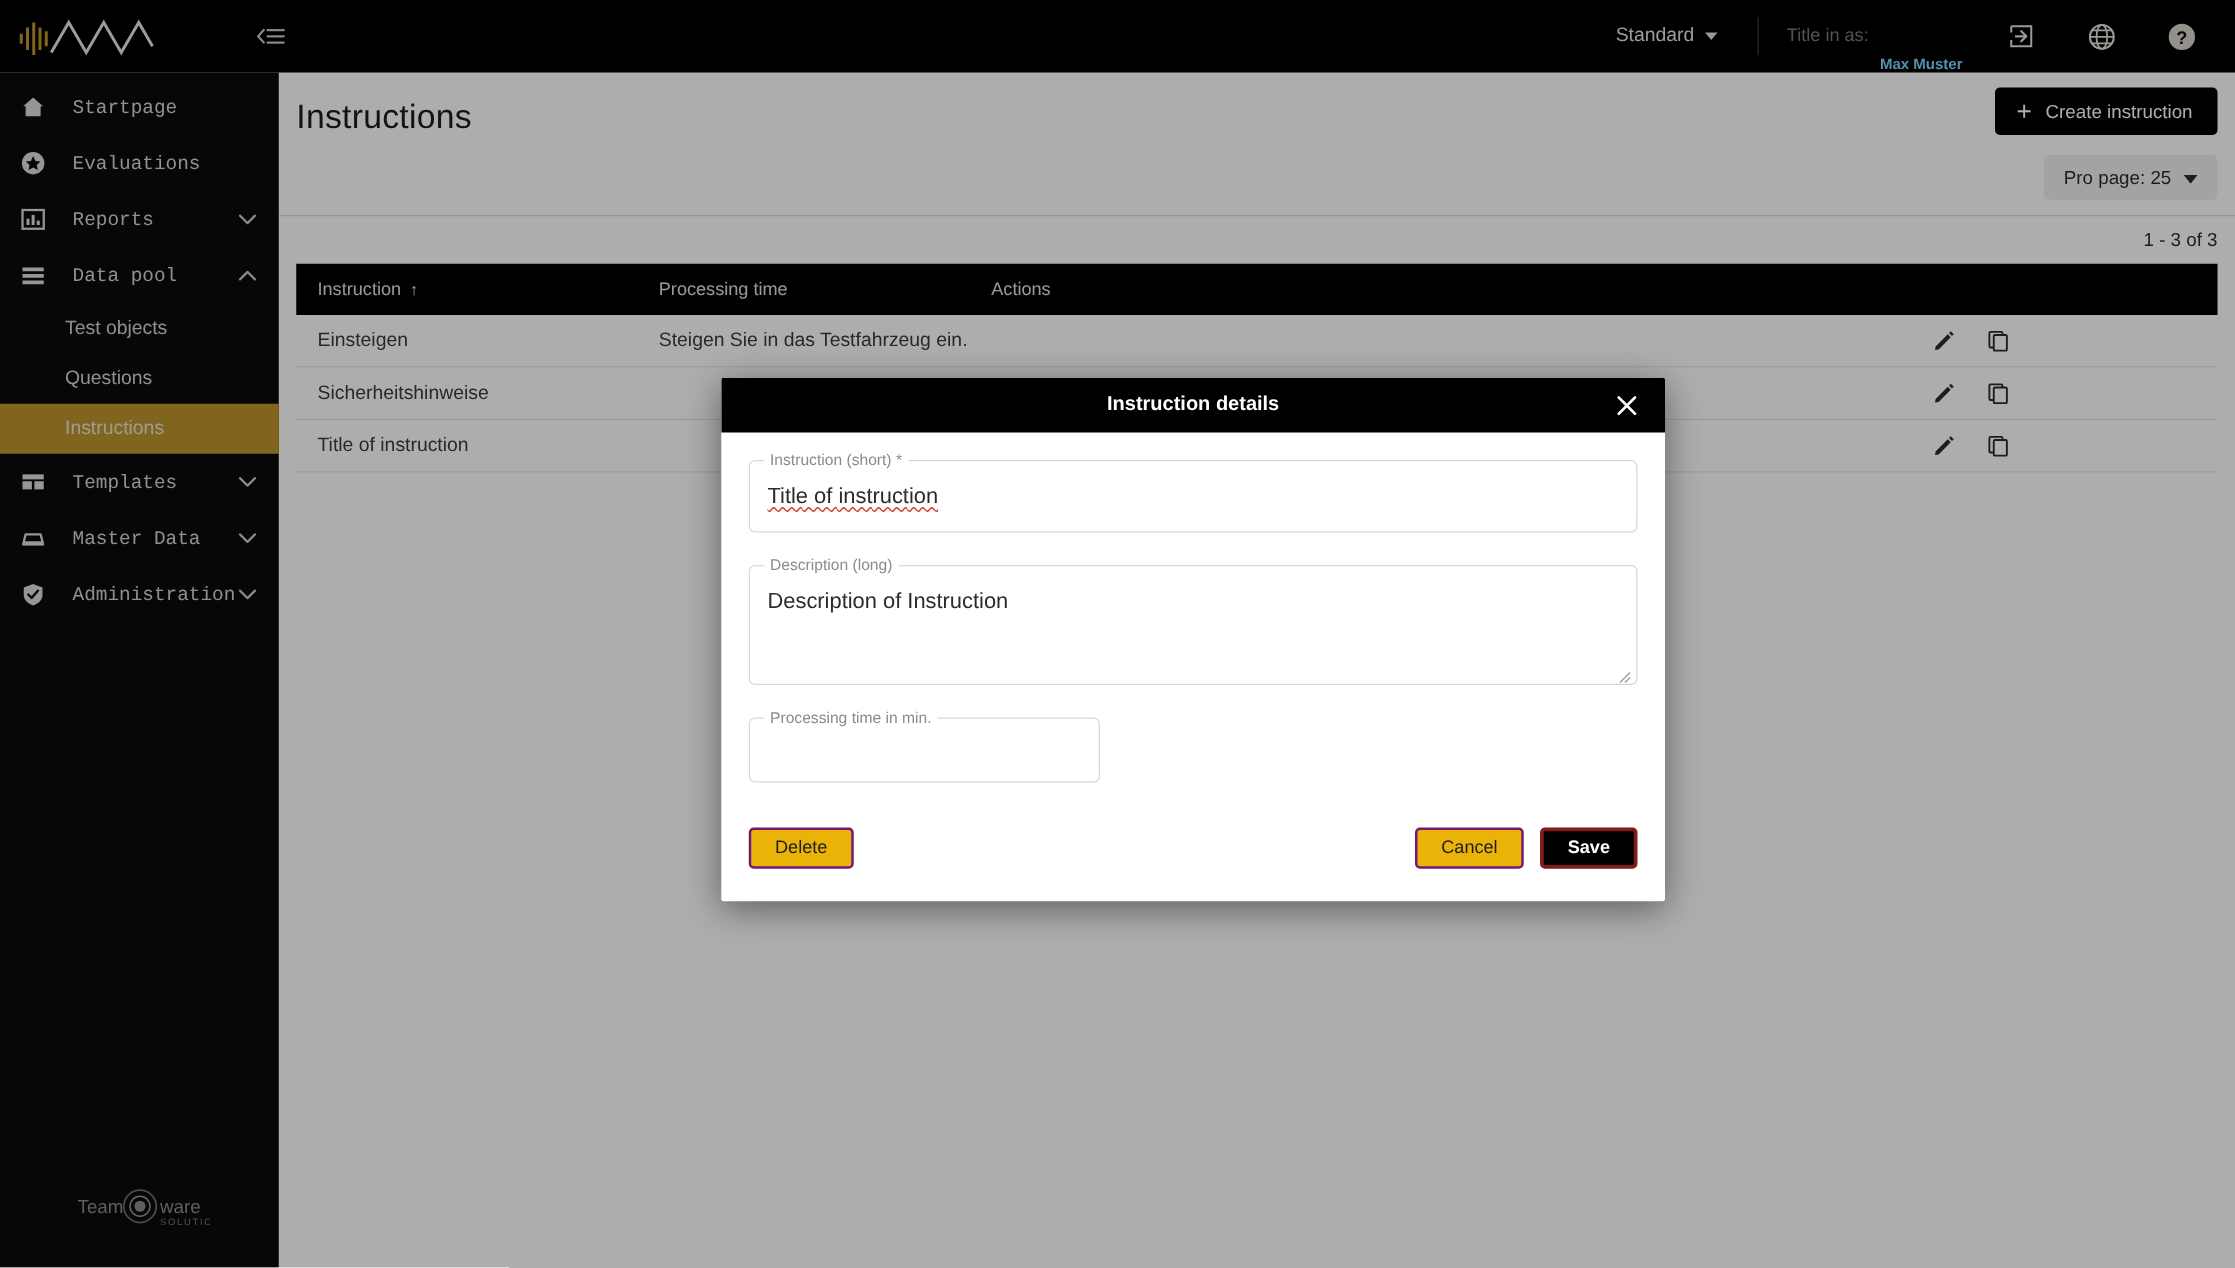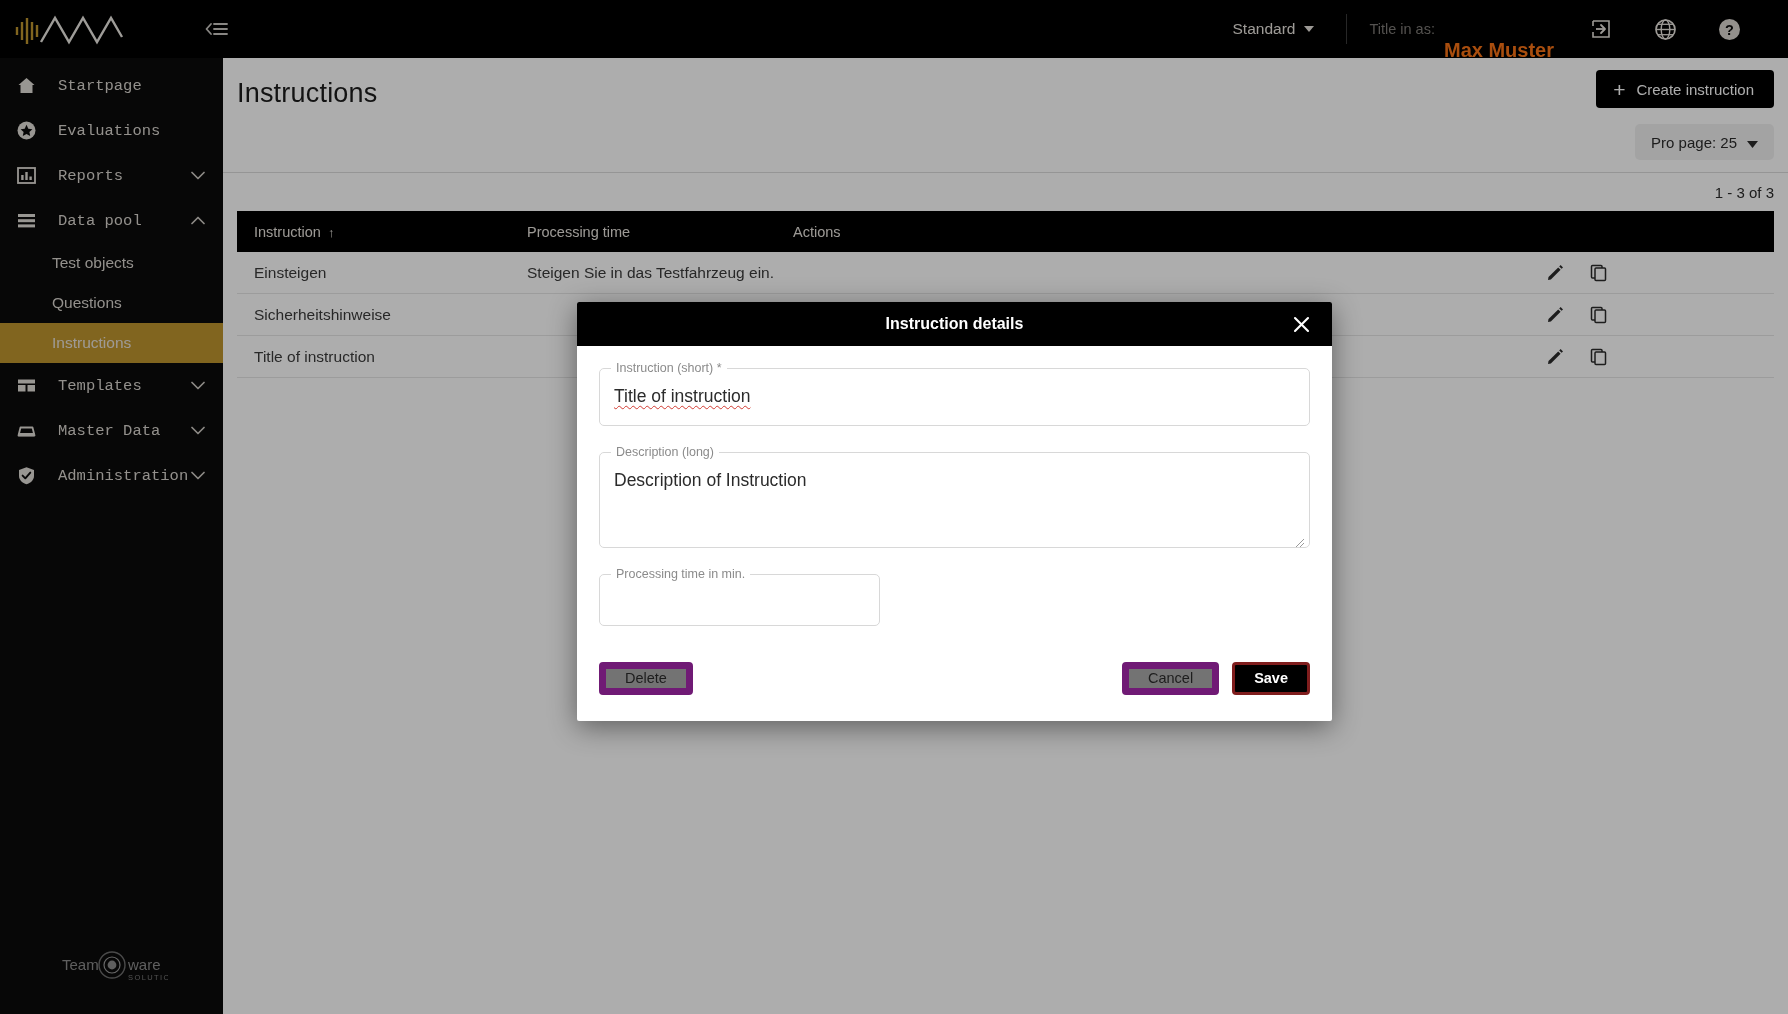--- a/index.html
+++ b/index.html
@@ -31,42 +31,42 @@
   .hamburger {
     margin-left: 70px;
     width: 26px; height: 26px;
     display: flex; align-items: center; justify-content: center;
     cursor: pointer;
   }
   .topbar-right {
     margin-left: auto;
     display: flex; align-items: center;
     height: 58px;
-    padding-right: 42px;
+    padding-right: 26px;
     text-align: center;
   }
   .profile-select {
     display: flex; align-items: center; gap: 9px;
     color: #e8e4de; font-size: 15.5px;
     cursor: pointer;
     padding: 0 10px;
   }
   .caret-down {
     width: 0; height: 0;
     border-left: 5.5px solid transparent;
     border-right: 5.5px solid transparent;
     border-top: 6.5px solid #e8e4de;
   }
   .divider-v {
     width: 1px; height: 30px;
     background: #3a3a3a;
     margin: 0 22px;
   }
   .logged-label { color: #7d7a76; font-size: 14.5px; }
-  .logged-name { color: #f97316; font-size: 20px; font-weight: bold; margin-left: 9px; margin-top: 43px; }
+  .logged-name { color: #7dd3fc; font-size: 12px; font-weight: bold; margin-left: 9px; margin-top: 43px; }
   .icon-btn {
     width: 34px; height: 34px;
     margin-left: 30px;
     display: flex; align-items: center; justify-content: center;
     cursor: pointer;
   }
 
   
   .sidebar {
     position: absolute; top: 58px; left: 0;
@@ -278,22 +278,22 @@
   }
   .btn {
     height: 33px;
     border-radius: 4px;
     font-size: 14.5px;
     font-family: "Liberation Sans", sans-serif;
     cursor: pointer;
     padding: 0 19px;
   }
   .btn-light {
-    background: #737373; color: #1d1d1d;
-    border: 7px solid #701a75;
+    background: #eab308; color: #1d1d1d;
+    border: 2px solid #701a75;
   }
   .btn-dark {
     background: #000000; color: #ffffff;
     border: 3px solid #7f1d1d;
     font-weight: bold;
   }
   .foot-right { margin-left: auto; display: flex; gap: 13px; }
 </style>
 </head>
 <body>

